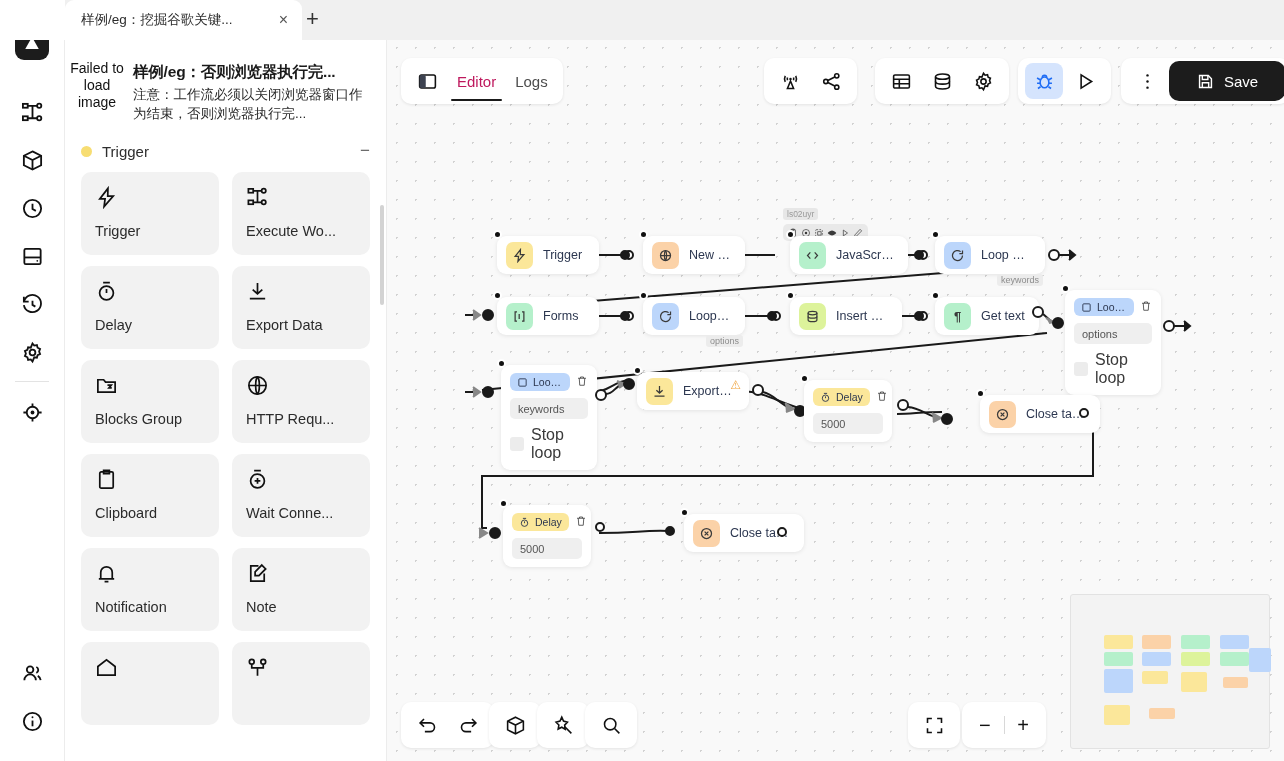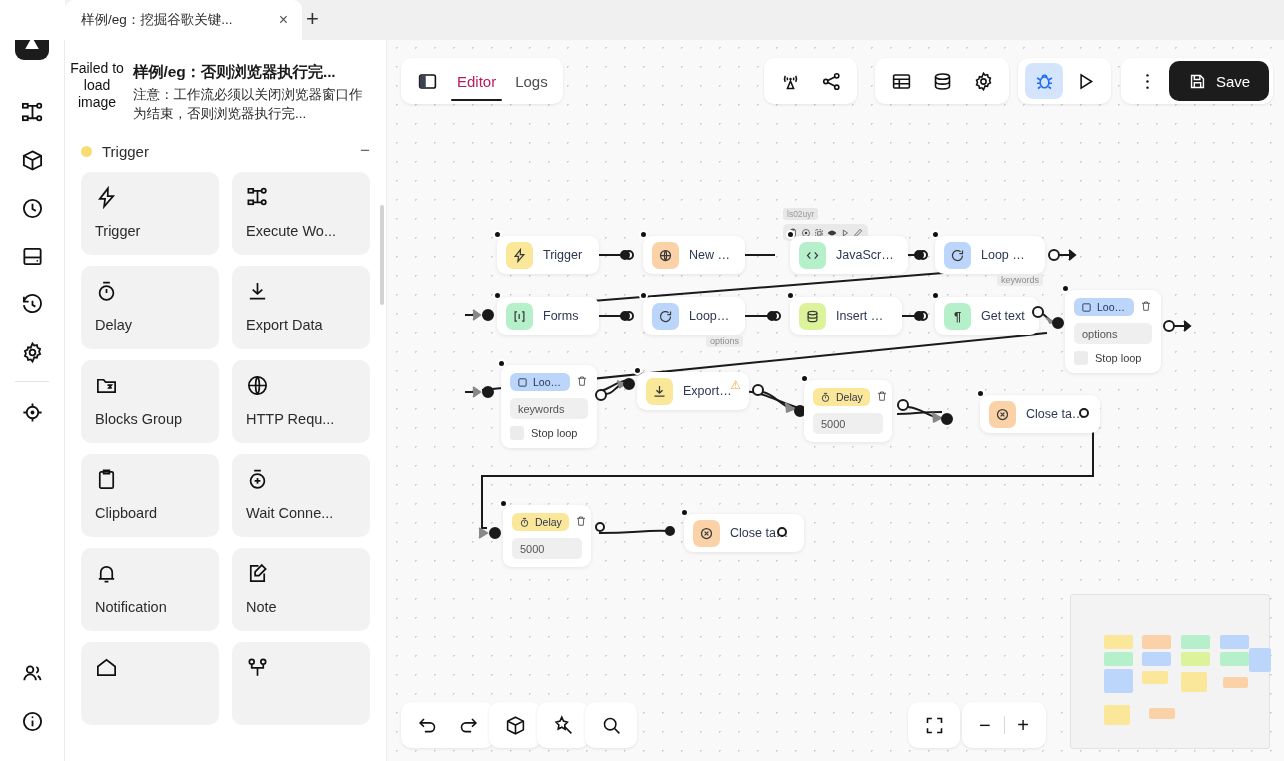--- a/index.html
+++ b/index.html
@@ -111,21 +111,21 @@
     font-size: 15px; color: #4c4c4c; padding: 0 8px; cursor: pointer;
     position: relative; height: 36px; display: flex; align-items: center;
   }
   .tab.sel { color: #be185d; }
   .tab.sel::after {
     content: ""; position: absolute; left: 2px; right: 2px; bottom: -2px;
     height: 2px; background: #1a1a1a; border-radius: 2px;
   }
   .savebtn {
     background: #1c1c1c; color: #fff; border-radius: 10px; height: 40px;
-    display: flex; align-items: center; gap: 9px; padding: 0 19px;
+    display: flex; align-items: center; gap: 9px; padding: 0 27px;
     font-size: 15px; cursor: pointer; border: none;
     font-family: "Liberation Sans", sans-serif;
   }
   .savebtn svg { width: 19px; height: 19px; stroke: #fff; fill: none; stroke-width: 1.8; }
 
   
   .node {
     position: absolute; background: #fff; border-radius: 9px;
     box-shadow: 0 1px 4px rgba(0,0,0,.09); display: flex; align-items: center;
     padding: 0 14px 0 9px; height: 38px; gap: 10px; cursor: grab;
@@ -162,21 +162,21 @@
   }
   .cn-chip span { white-space: nowrap; overflow: hidden; text-overflow: ellipsis; }
   .cn-chip svg { width: 11px; height: 11px; flex: none; stroke: #2c3750; fill: none; stroke-width: 2; }
   .cn-trash svg { width: 12px; height: 12px; stroke: #3a3a3a; fill: none; stroke-width: 1.6; cursor: pointer; }
   .cn-field {
     margin-top: 7px; background: #efefef; border-radius: 5px; height: 21px;
     display: flex; align-items: center; padding: 0 8px; font-size: 11px; color: #555;
   }
   .cn-check { margin-top: 7px; display: flex; align-items: center; gap: 7px; }
   .cn-box { width: 14px; height: 14px; border-radius: 3px; background: #ececec; flex: none; }
-  .cn-check span { font-size: 11px; color: #3a3a3a; }
+  .cn-check span { font-size: 16px; color: #3a3a3a; }
 
   
   .delaynode {
     position: absolute; background: #fff; border-radius: 9px;
     box-shadow: 0 1px 4px rgba(0,0,0,.09); padding: 8px 9px; width: 88px; cursor: grab;
   }
 
   
   .nodebar { position: absolute; }
   .nb-id {

